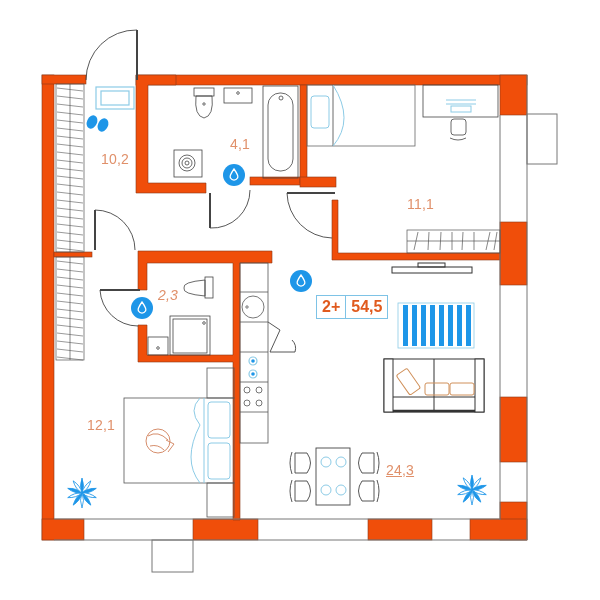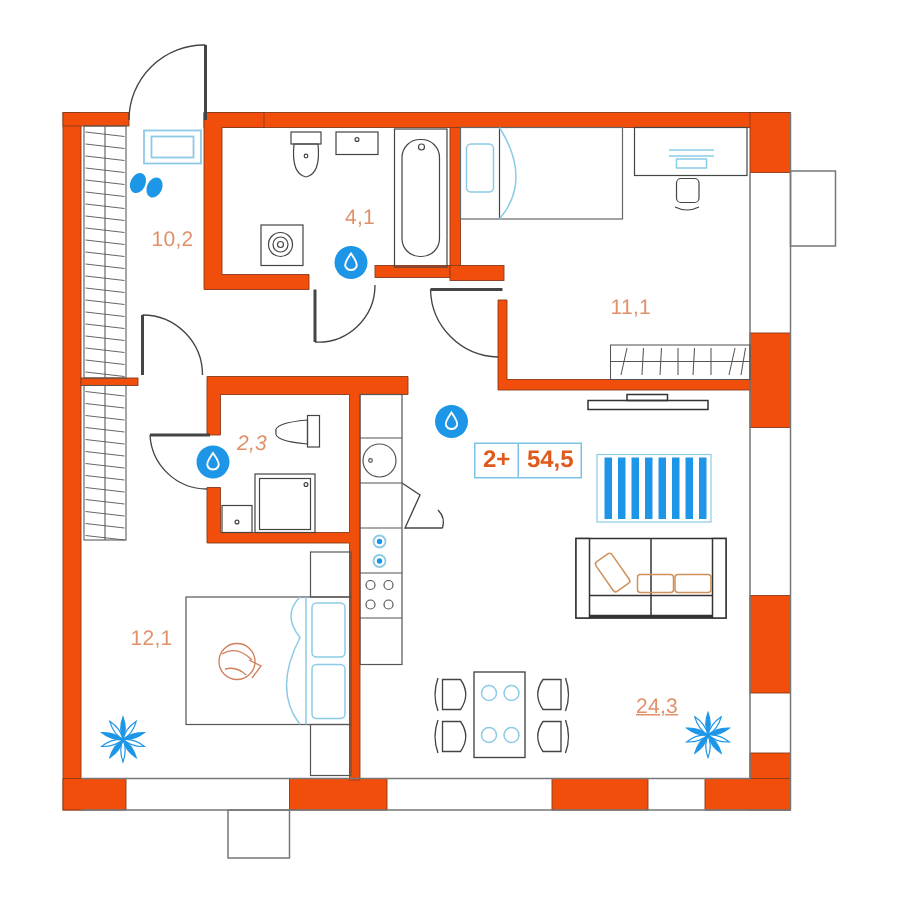--- a/index.html
+++ b/index.html
@@ -303,18 +303,18 @@
   <svg width="22" height="22" viewBox="0 0 22 22">
       <path d="M11 5 Q6 12 7.5 14 A4 4 0 0 0 14.5 14 Q16 12 11 5 Z" fill="none" stroke="#fff" stroke-width="1.3"></path>
     </svg>
 </div>
 
 <div class="area-label" style="left:101px;top:151px;">10,2</div>
 <div class="area-label" style="left:230px;top:136px;">4,1</div>
 <div class="area-label" style="left:383px;top:196px;margin-left:24px;">11,1</div>
 <div class="area-label" style="left:158px;top:287px;font-style:italic;">2,3</div>
 <div class="area-label" style="left:87px;top:397px;margin-top:20px;">12,1</div>
-<div class="area-label" style="left:424px;top:462px;text-decoration:underline;">24,3</div>
+<div class="area-label" style="left:386px;top:462px;text-decoration:underline;">24,3</div>
 
 <div class="badge">
   <span class="rooms">2+</span>
   <span>54,5</span>
 </div>
 
 </body></html>

